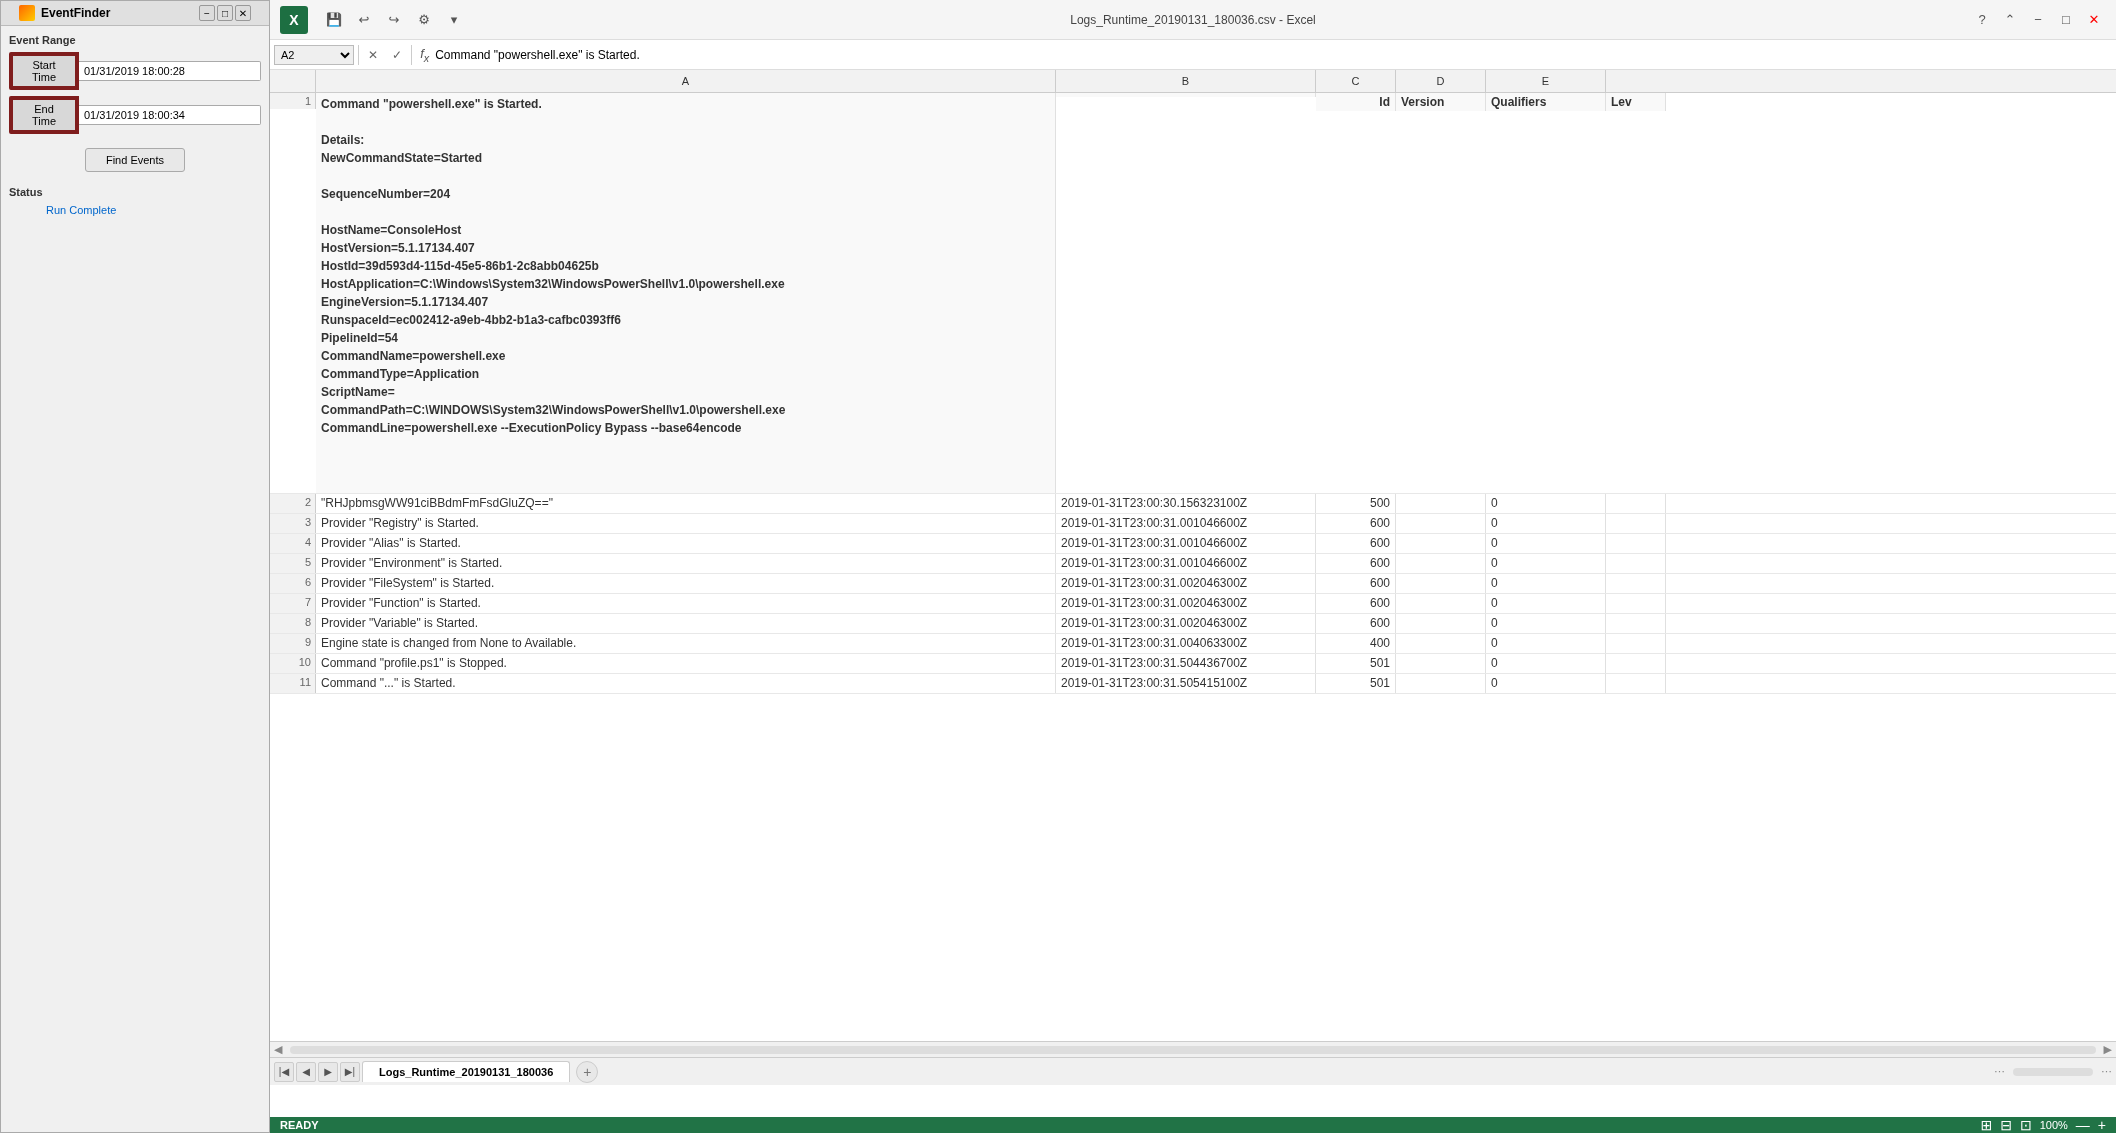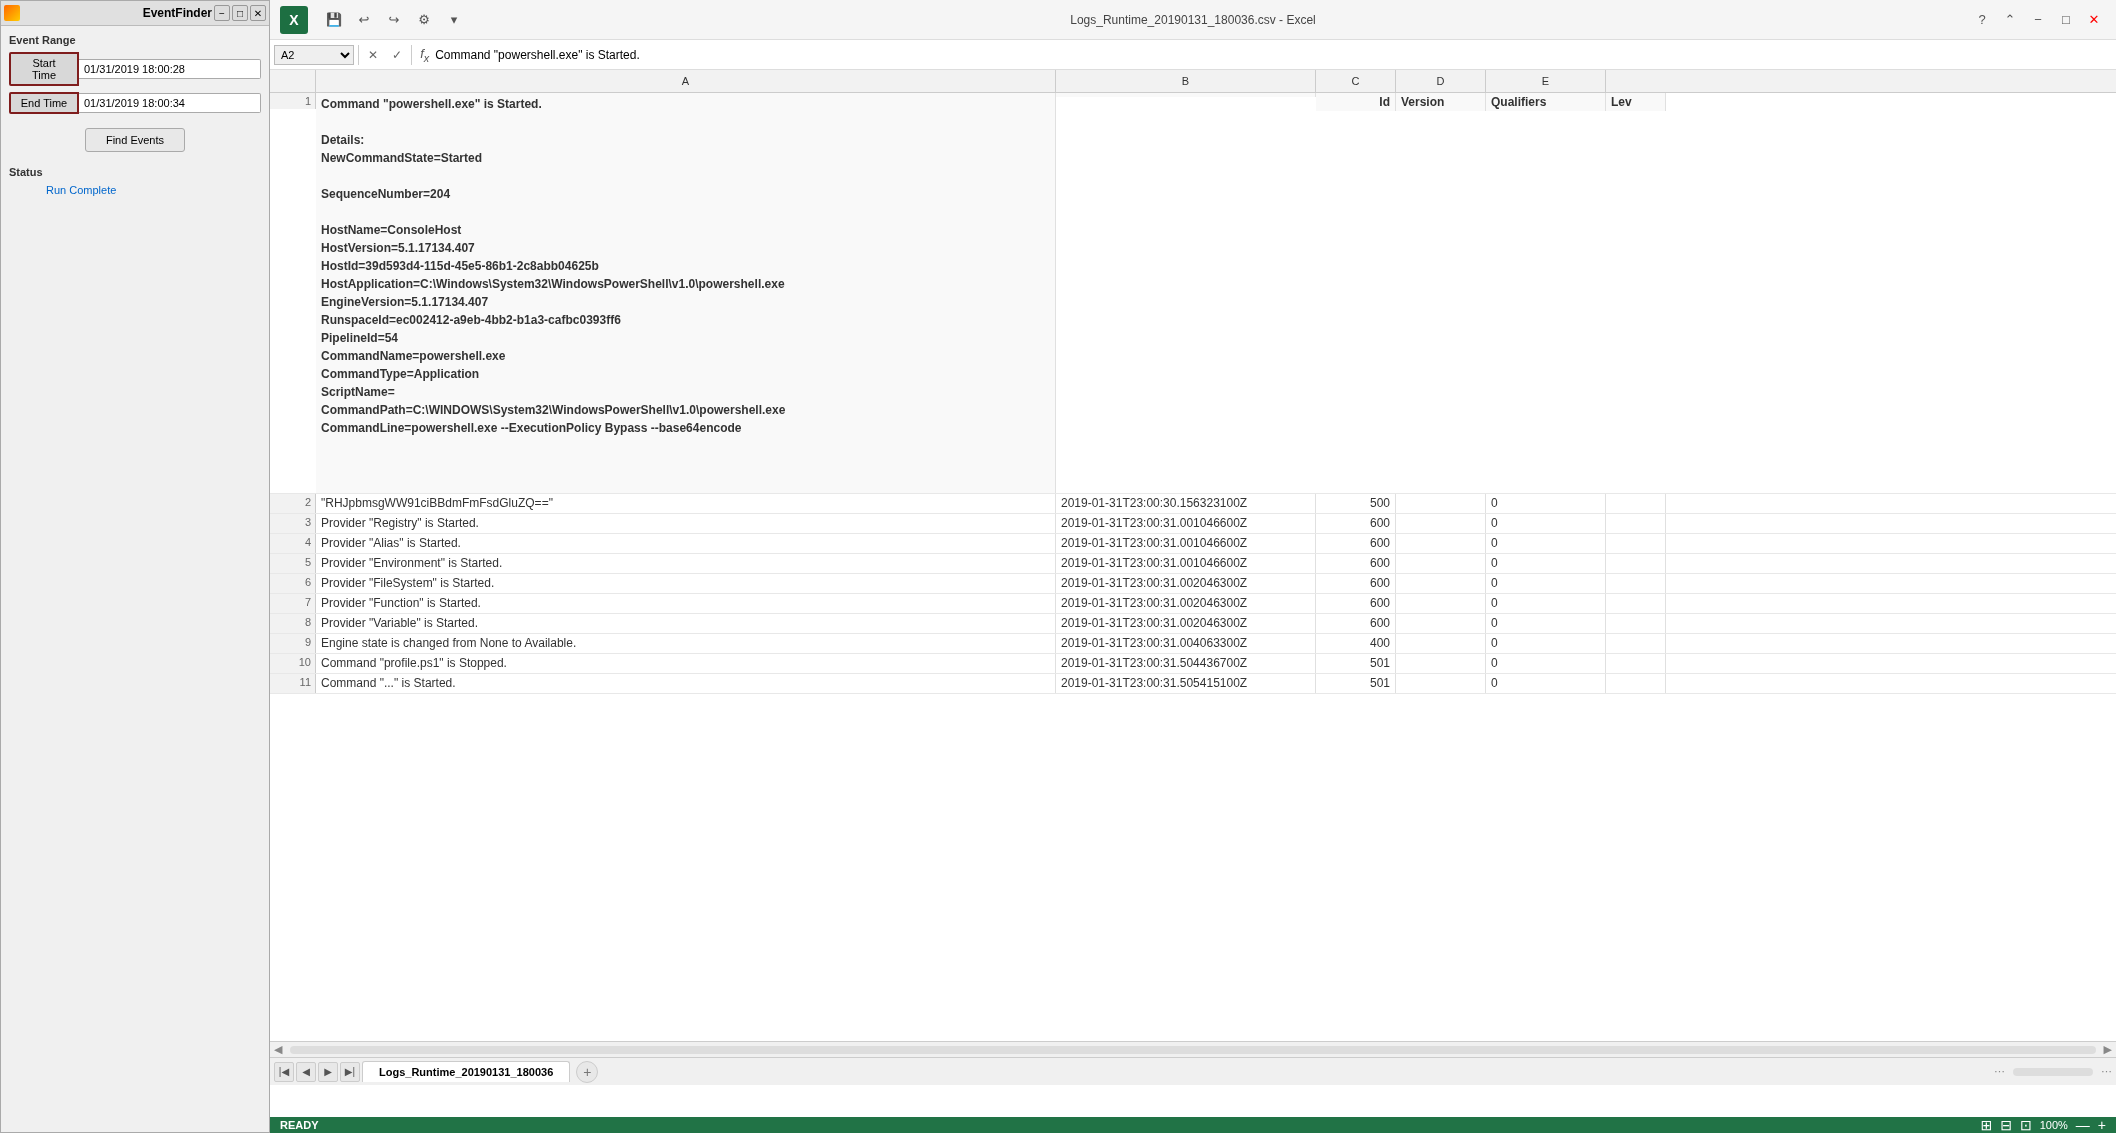--- a/index.html
+++ b/index.html
@@ -13,25 +13,24 @@
       border: 1px solid #aaa;
       display: flex;
       flex-direction: column;
       padding: 8px;
       position: relative;
     }
     #event-finder .title-bar {
       display: flex;
       align-items: center;
       background: #e0e0e0;
-      padding: 4px 3px;
+      padding: 4px 18px;
       margin: -8px -8px 8px -8px;
       border-bottom: 1px solid #bbb;
       user-select: none;
-      text-align: right;
     }
     #event-finder .title-bar .app-icon {
       width: 16px; height: 16px;
       background: linear-gradient(135deg, #ff6600, #ffcc00);
       border-radius: 2px;
       margin-right: 6px;
       flex-shrink: 0;
     }
     #event-finder .title-bar .title-text {
       flex: 1;
@@ -52,21 +51,21 @@
     }
     .time-row {
       display: flex;
       align-items: center;
       margin-bottom: 6px;
     }
     .time-row label {
       width: 70px;
       font-size: 11px;
       background: #d8d8d8;
-      border: 2px solid #7f1d1d;
+      border: 4px solid #7f1d1d;
       padding: 3px 9px;
       text-align: center;
       border-radius: 2px 0 0 2px;
     }
     .time-row input {
       flex: 1;
       border: 1px solid #aaa;
       border-left: none;
       padding: 3px 5px;
       font-size: 11px;

